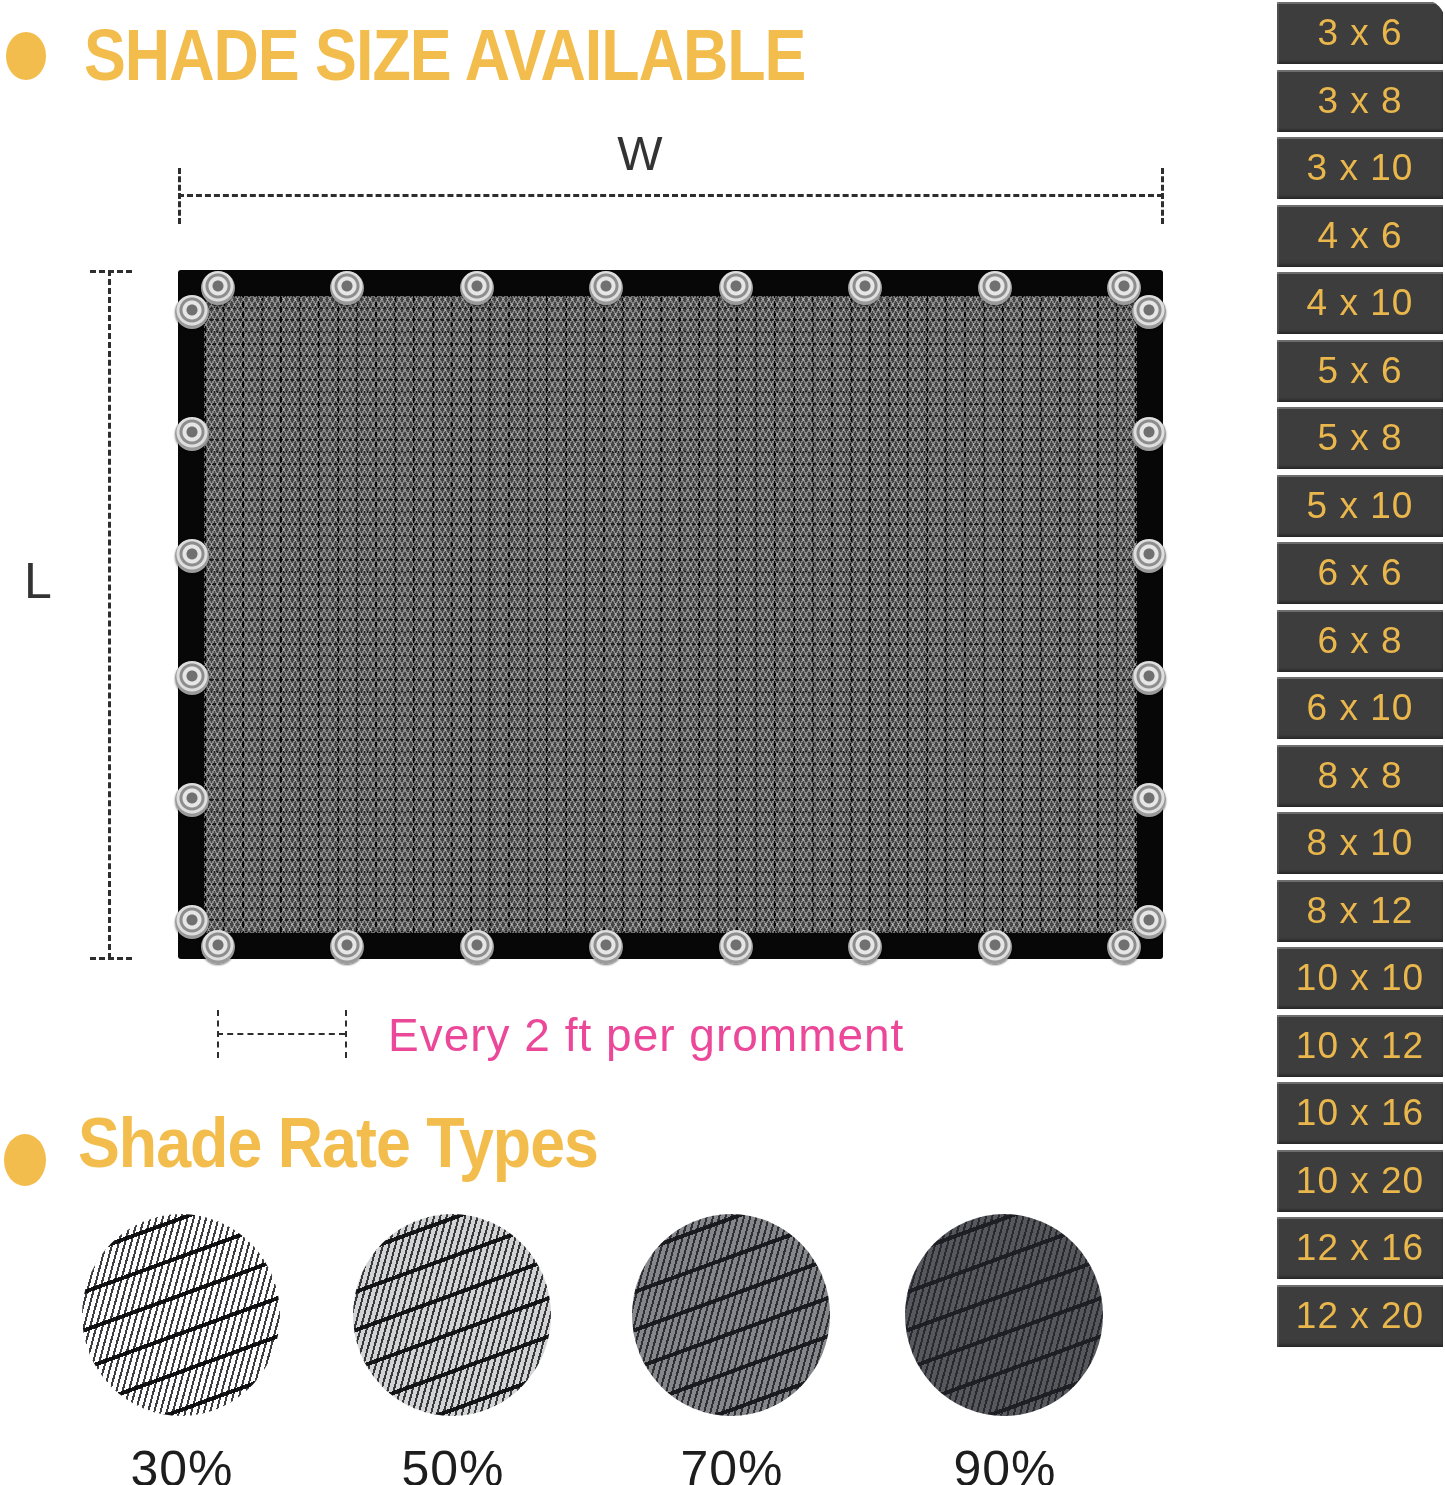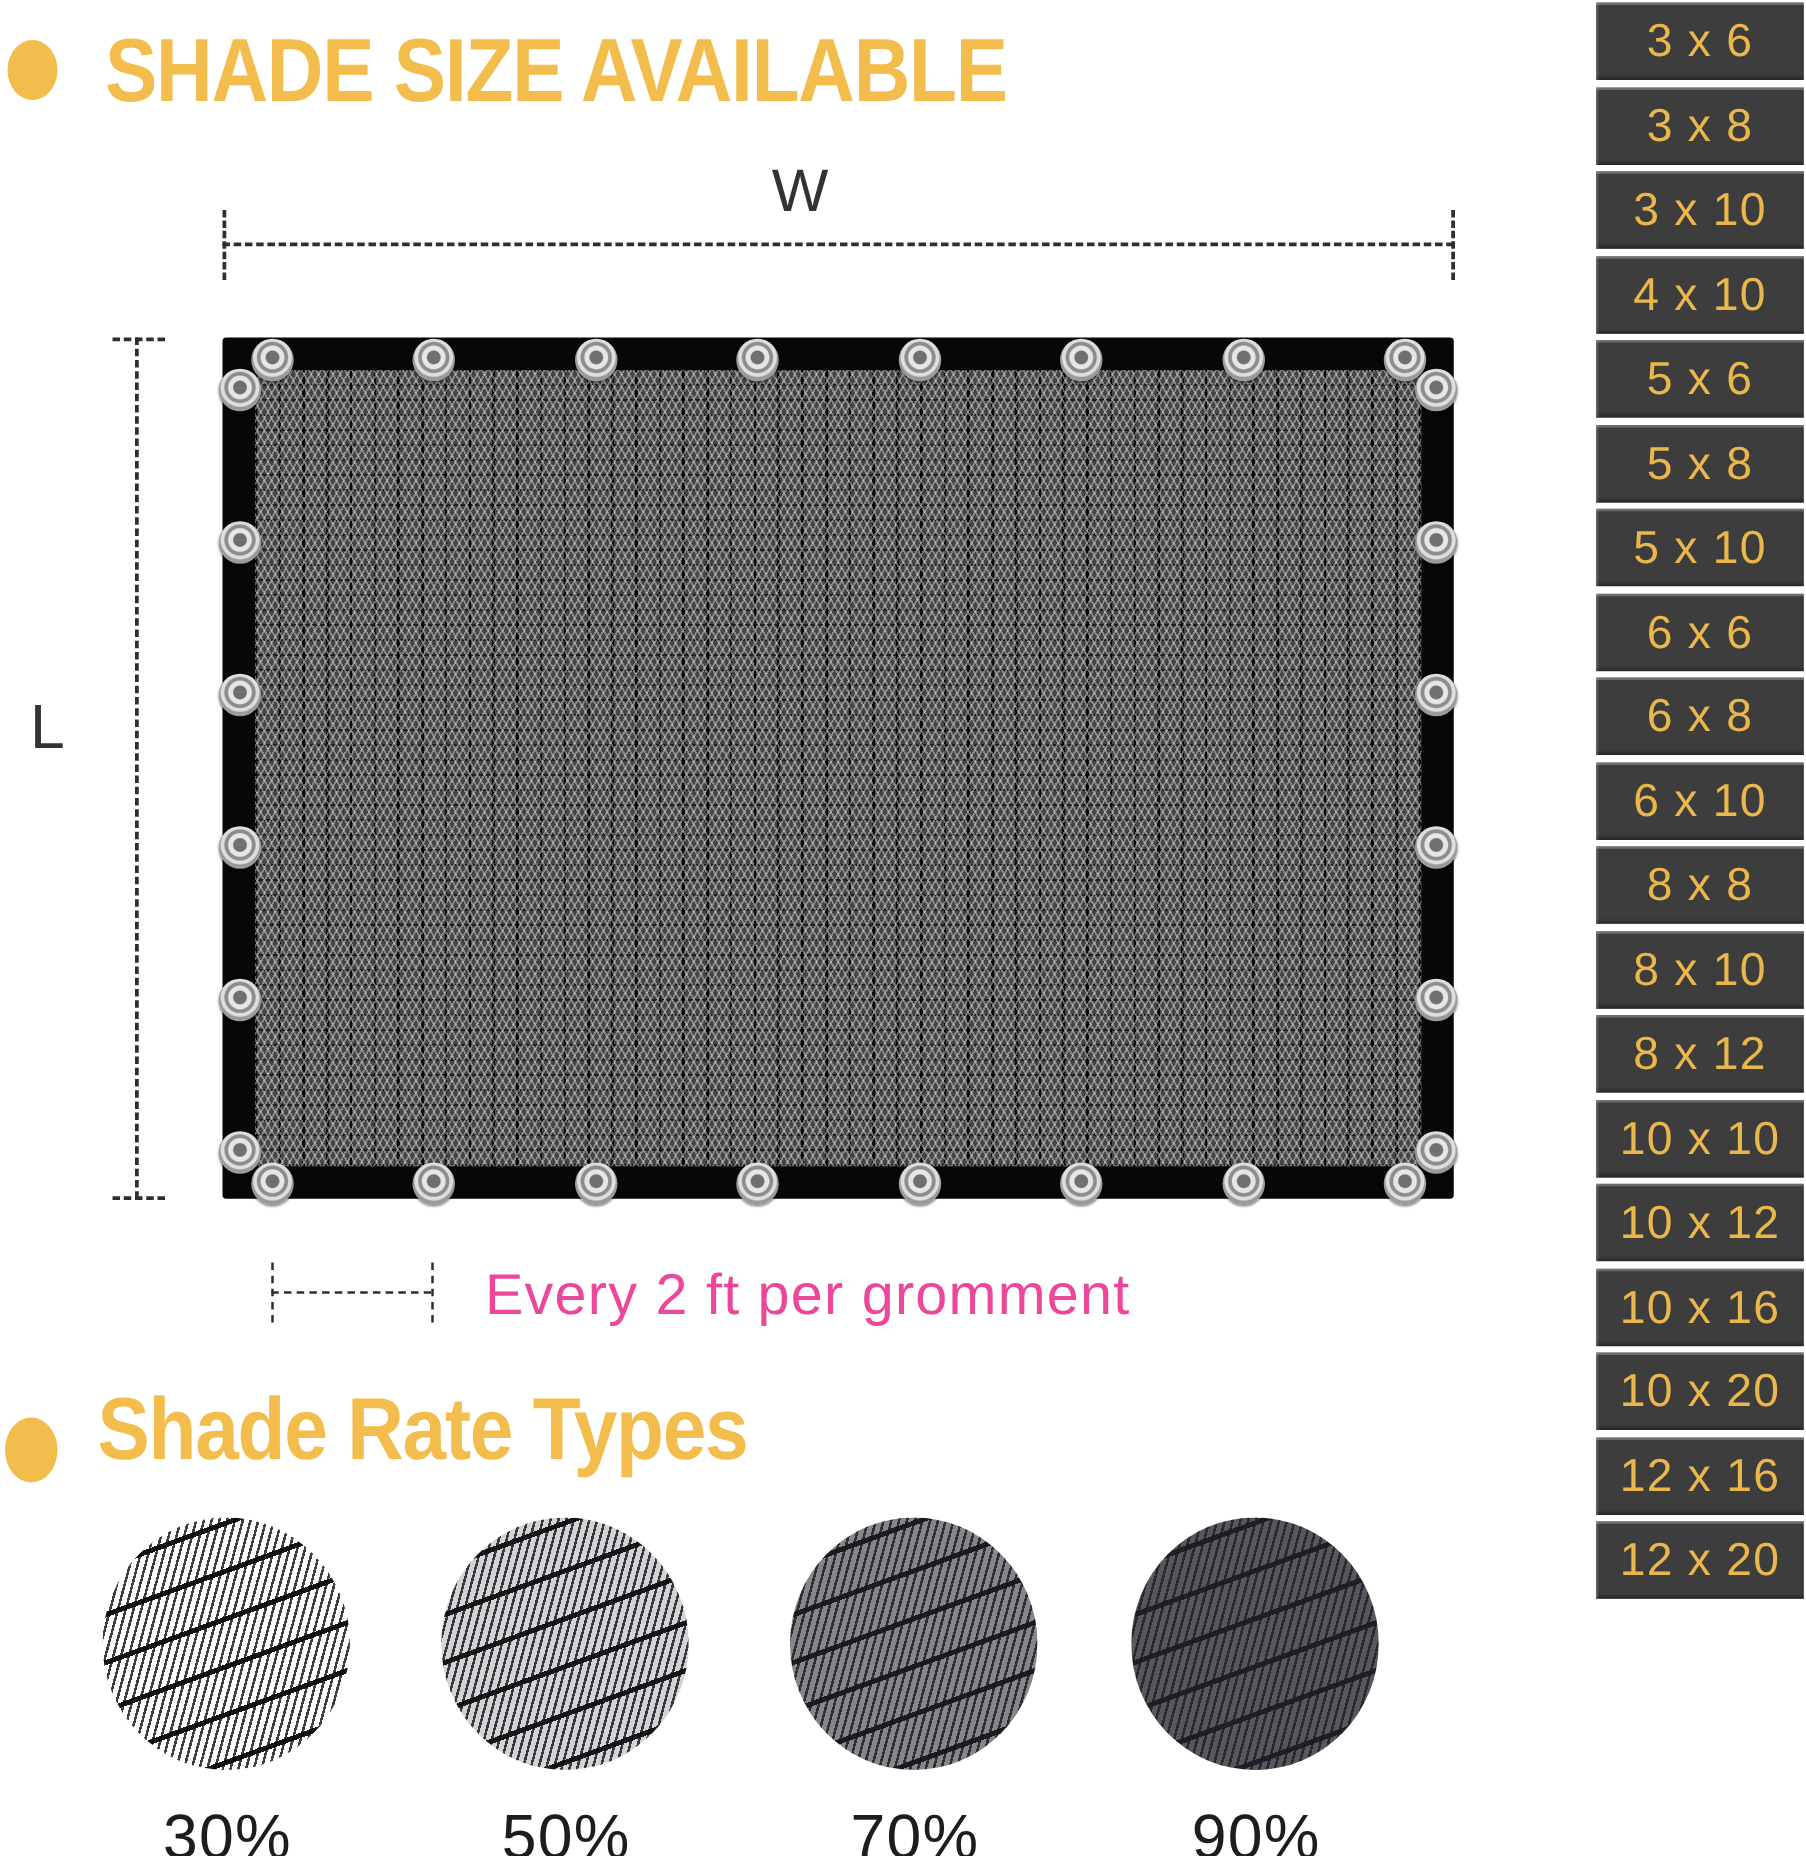--- a/index.html
+++ b/index.html
@@ -2,20 +2,21 @@
 <html><head>
 <meta charset="utf-8">
 <style>
   html,body{margin:0;padding:0;background:#ffffff;}
   .canvas{
     position:relative;
     width:1445px;height:1485px;
     background:#ffffff;
     font-family:"Liberation Sans", sans-serif;
     overflow:hidden;
+    border-radius:21px;
   }
   
   .bullet{
     position:absolute;border-radius:50%;
     background:#F3BD4D;
   }
   .bullet-1{left:6px;top:32px;width:40px;height:48px;}
   .bullet-2{left:4px;top:1134px;width:42px;height:52px;}
   .h-title{
     position:absolute;margin:0;
@@ -200,20 +201,23 @@
       </div>
 
       <div class="size-box">
         <span class="size-label">3 x 8</span>
       </div>
 
       <div class="size-box">
         <span class="size-label">3 x 10</span>
       </div>
 
+      <div class="size-box">
+        <span class="size-label">4 x 6</span>
+      </div>
 
 
       <div class="size-box">
         <span class="size-label">4 x 10</span>
       </div>
 
       <div class="size-box">
         <span class="size-label">5 x 6</span>
       </div>
 

